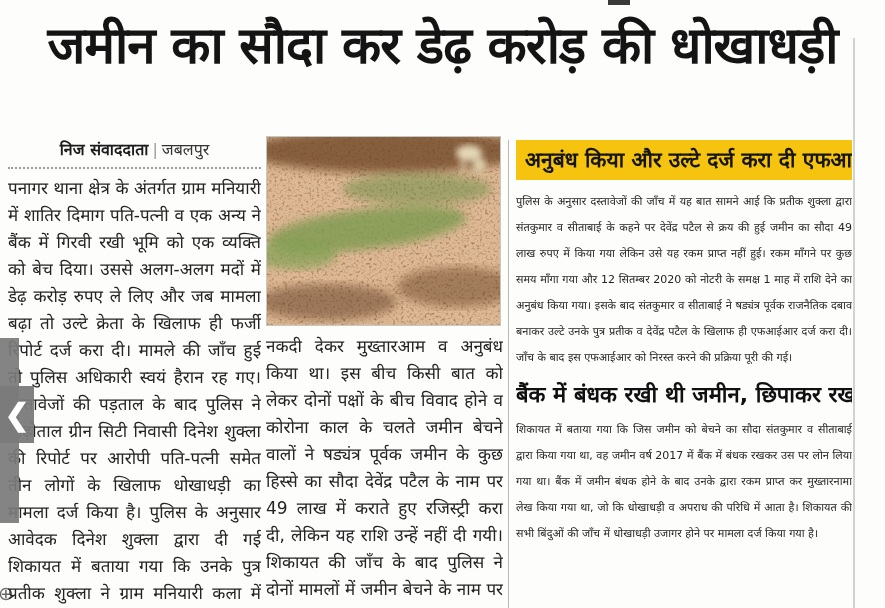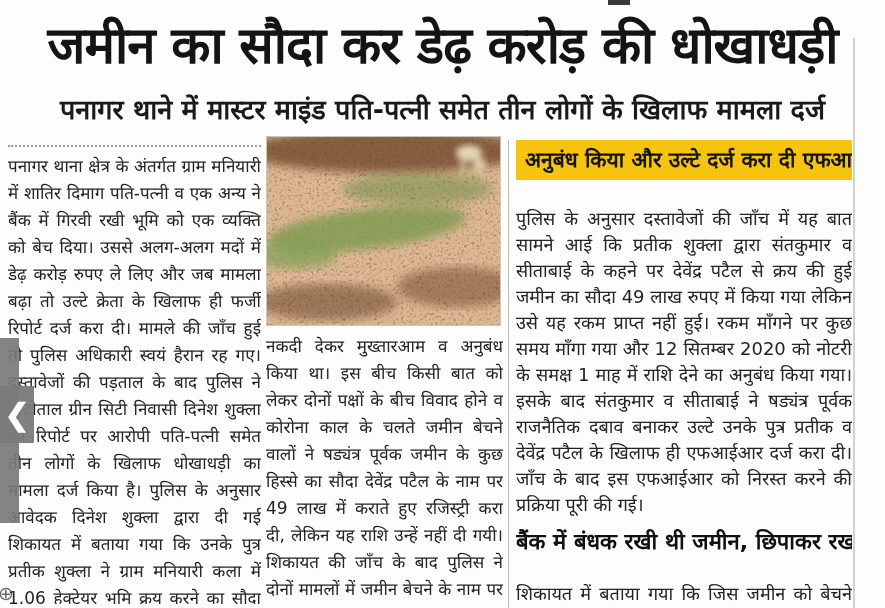--- a/index.html
+++ b/index.html
@@ -46,21 +46,21 @@
   }
   .col2 .bodytext{margin-top:7px;line-height:27px;}
 
   
   .col3{position:absolute;left:516px;top:140px;width:336px;height:464px;overflow:hidden;}
   .ybox{
     background:#f6c40e;color:#151515;font-weight:800;
     font-size:21px;line-height:1.2;padding:8px 9px 7px 9px;
     white-space:nowrap;overflow:hidden;
   }
-  .col3 .bodytext{margin-top:26px;font-size:18px;line-height:26px;}
+  .col3 .bodytext{margin-top:9px;font-size:11px;line-height:26px;}
   .sec2-title{
     margin-top:7px;font-size:22px;font-weight:800;color:#101010;
     text-align:center;white-space:nowrap;overflow:hidden;
   }
 
   
   .gray-strip{position:absolute;left:0;top:338px;width:19px;height:185px;background:rgba(122,122,122,0.92);}
   .prev-btn{
     position:absolute;left:0;top:386px;width:34px;height:57px;
     background:rgba(122,122,122,0.95);border:0;cursor:pointer;
@@ -72,23 +72,25 @@
 <body>
 
 <div id="page">
 
   <div class="top-mark"></div>
   <div class="reg-mark">⊕</div>
   <div class="right-rule"></div>
   <div class="col3-rule"></div>
 
   <div class="headline">जमीन का सौदा कर डेढ़ करोड़ की धोखाधड़ी</div>
-  <div class="subheadline">पनागर थाने में मास्टर माइंड पति-पत्नी समेत तीन लोगों के खिलाफ मामला दर्ज</div>
 
   <div class="col1">
+    <div class="byline">
+      <span class="author">निज संवाददाता</span><span class="sep">|</span><span class="place">जबलपुर</span>
+    </div>
     <hr class="dotted-rule">
     <div class="bodytext">पनागर थाना क्षेत्र के अंतर्गत ग्राम मनियारी में शातिर दिमाग पति-पत्नी व एक अन्य ने बैंक में गिरवी रखी भूमि को एक व्यक्ति को बेच दिया। उससे अलग-अलग मदों में डेढ़ करोड़ रुपए ले लिए और जब मामला बढ़ा तो उल्टे क्रेता के खिलाफ ही फर्जी रिपोर्ट दर्ज करा दी। मामले की जाँच हुई तो पुलिस अधिकारी स्वयं हैरान रह गए। दस्तावेजों की पड़ताल के बाद पुलिस ने माढ़ोताल ग्रीन सिटी निवासी दिनेश शुक्ला की रिपोर्ट पर आरोपी पति-पत्नी समेत तीन लोगों के खिलाफ धोखाधड़ी का मामला दर्ज किया है। पुलिस के अनुसार आवेदक दिनेश शुक्ला द्वारा दी गई शिकायत में बताया गया कि उनके पुत्र प्रतीक शुक्ला ने ग्राम मनियारी कला में 1.06 हेक्टेयर भूमि क्रय करने का सौदा संतकुमार पटैल व सीताबाई पटैल से 55 लाख रुपए प्रति एकड़ के हिसाब से 1 करोड़ 37 लाख में हुआ था। वर्ष 2019 में यह राशि चैक व</div>
   </div>
 
   <div class="col2">
     <div class="photo">
       <svg width="233" height="188" viewBox="0 0 233 188" preserveAspectRatio="none">
         <defs>
           <filter id="speck" x="-5%" y="-5%" width="110%" height="110%">
             <feTurbulence type="fractalNoise" baseFrequency="0.38" numOctaves="4" seed="11" result="n"></feTurbulence>

